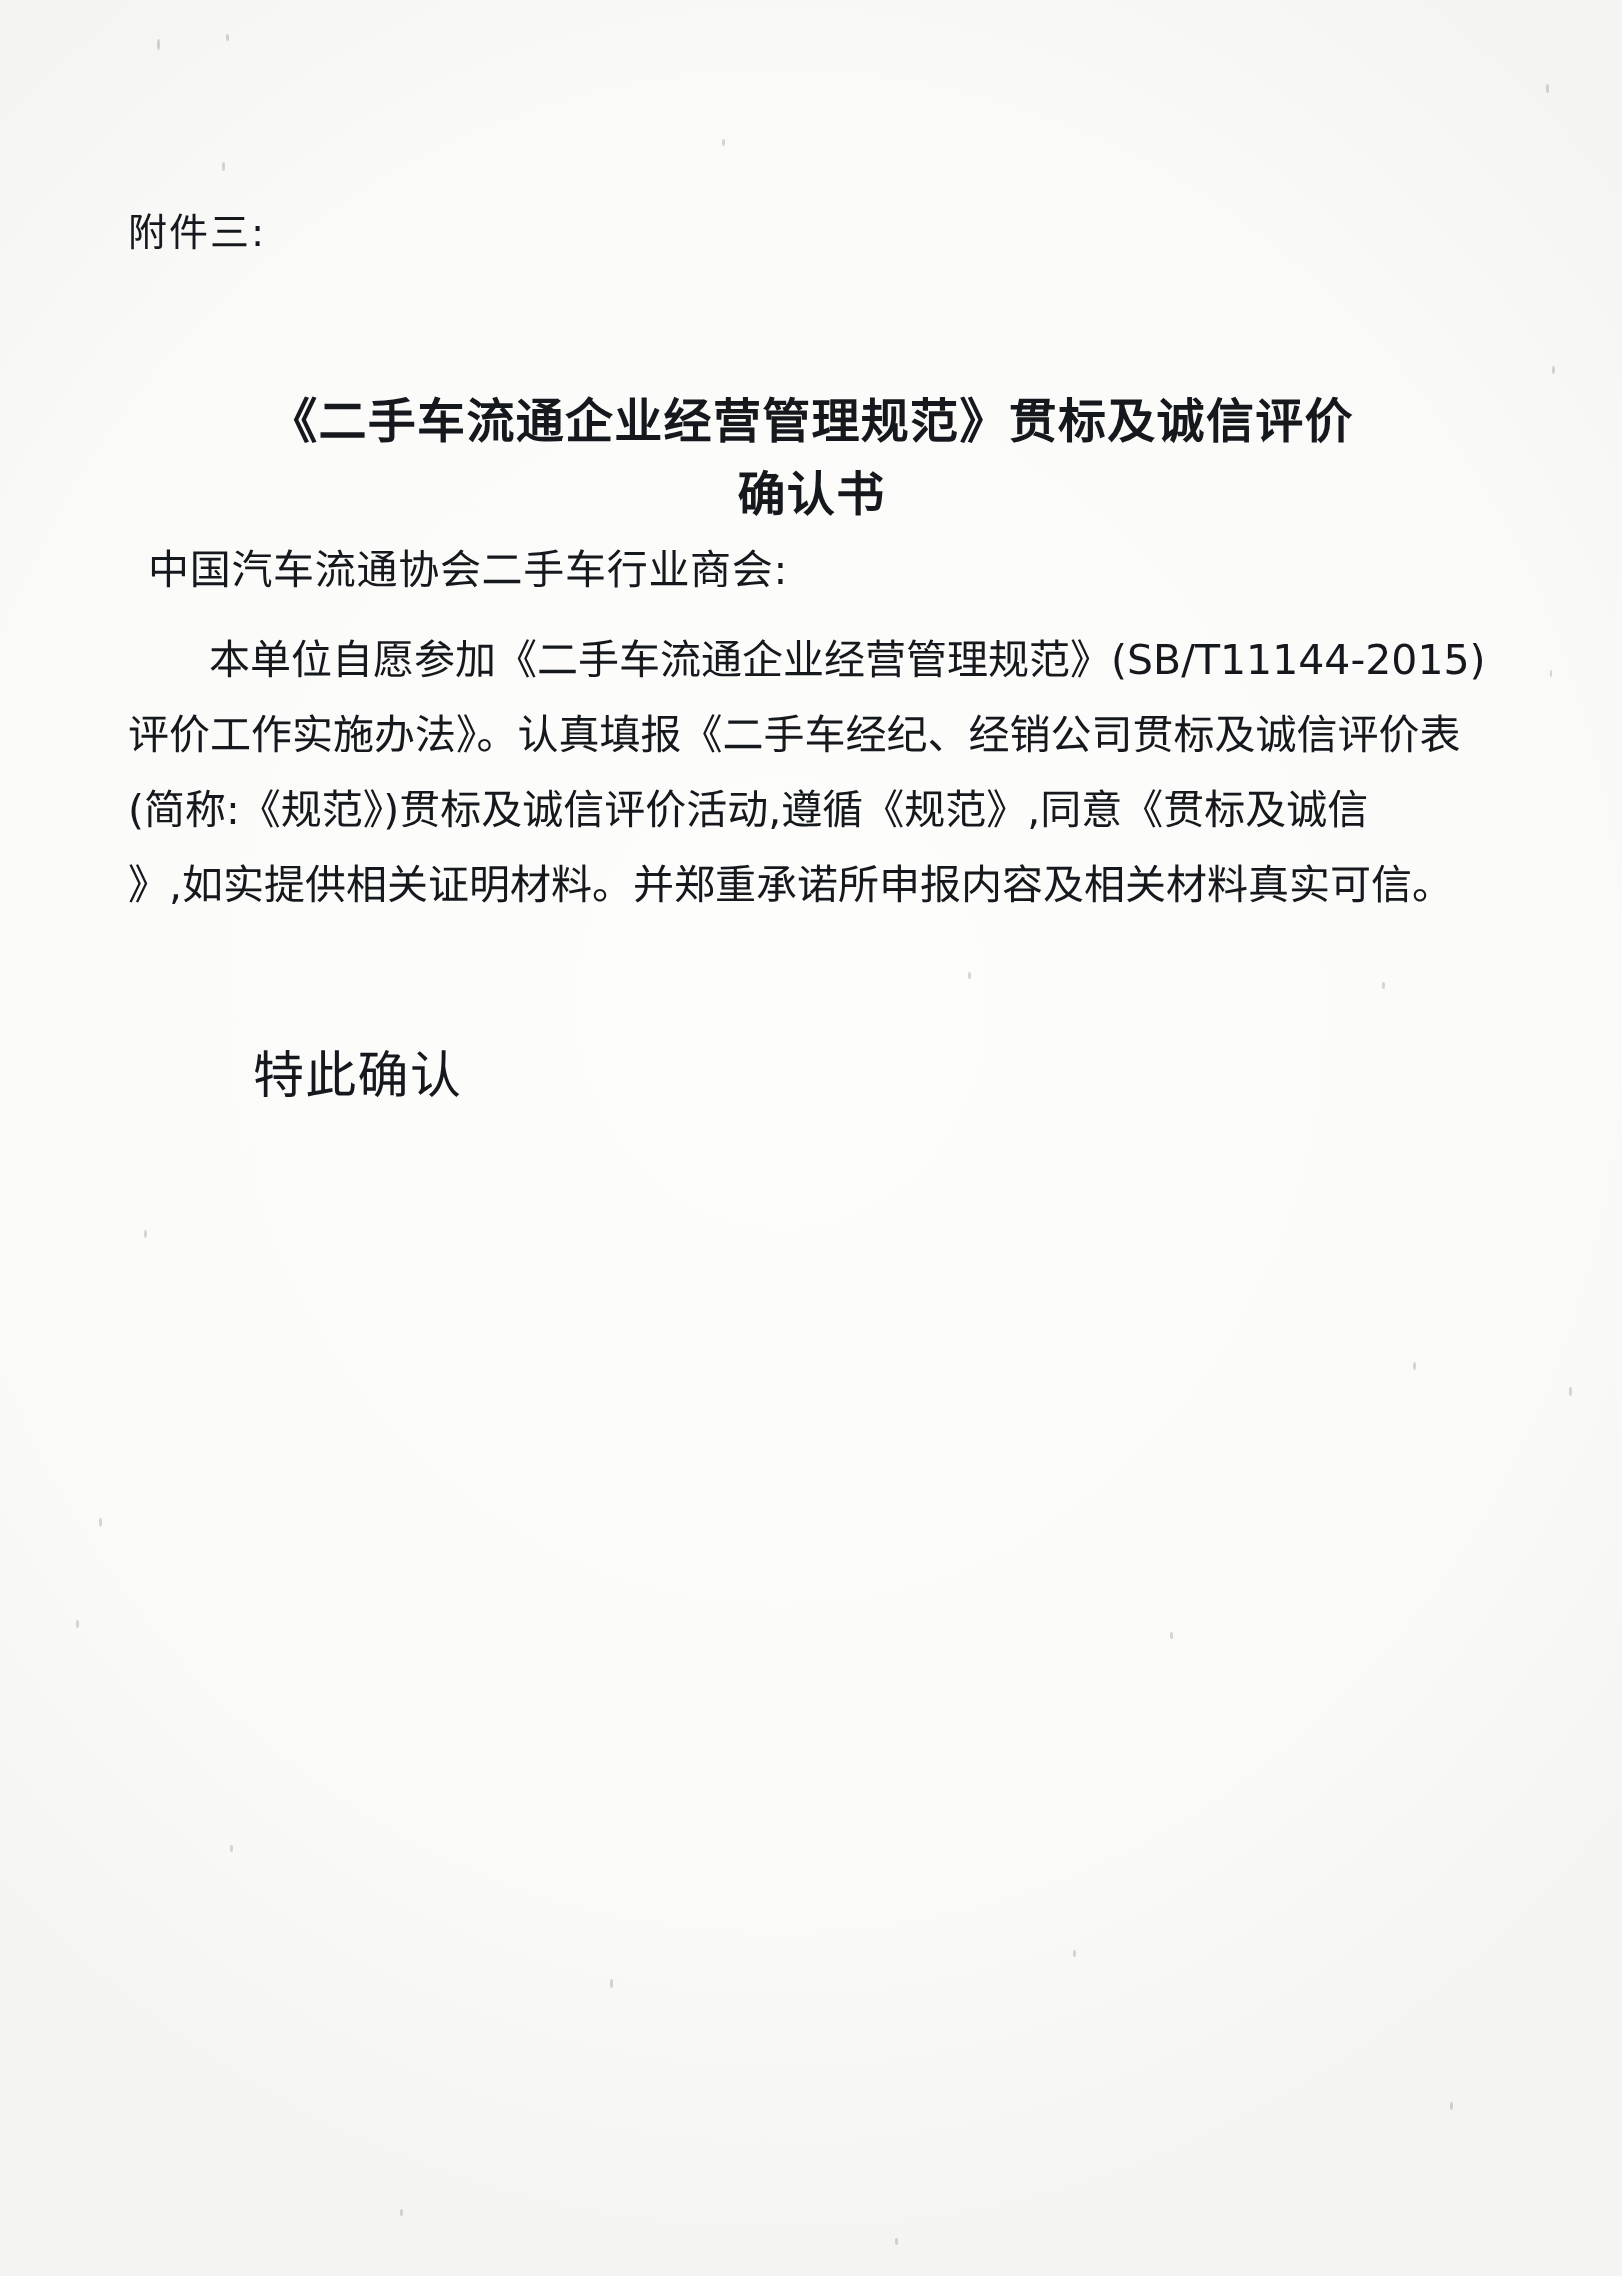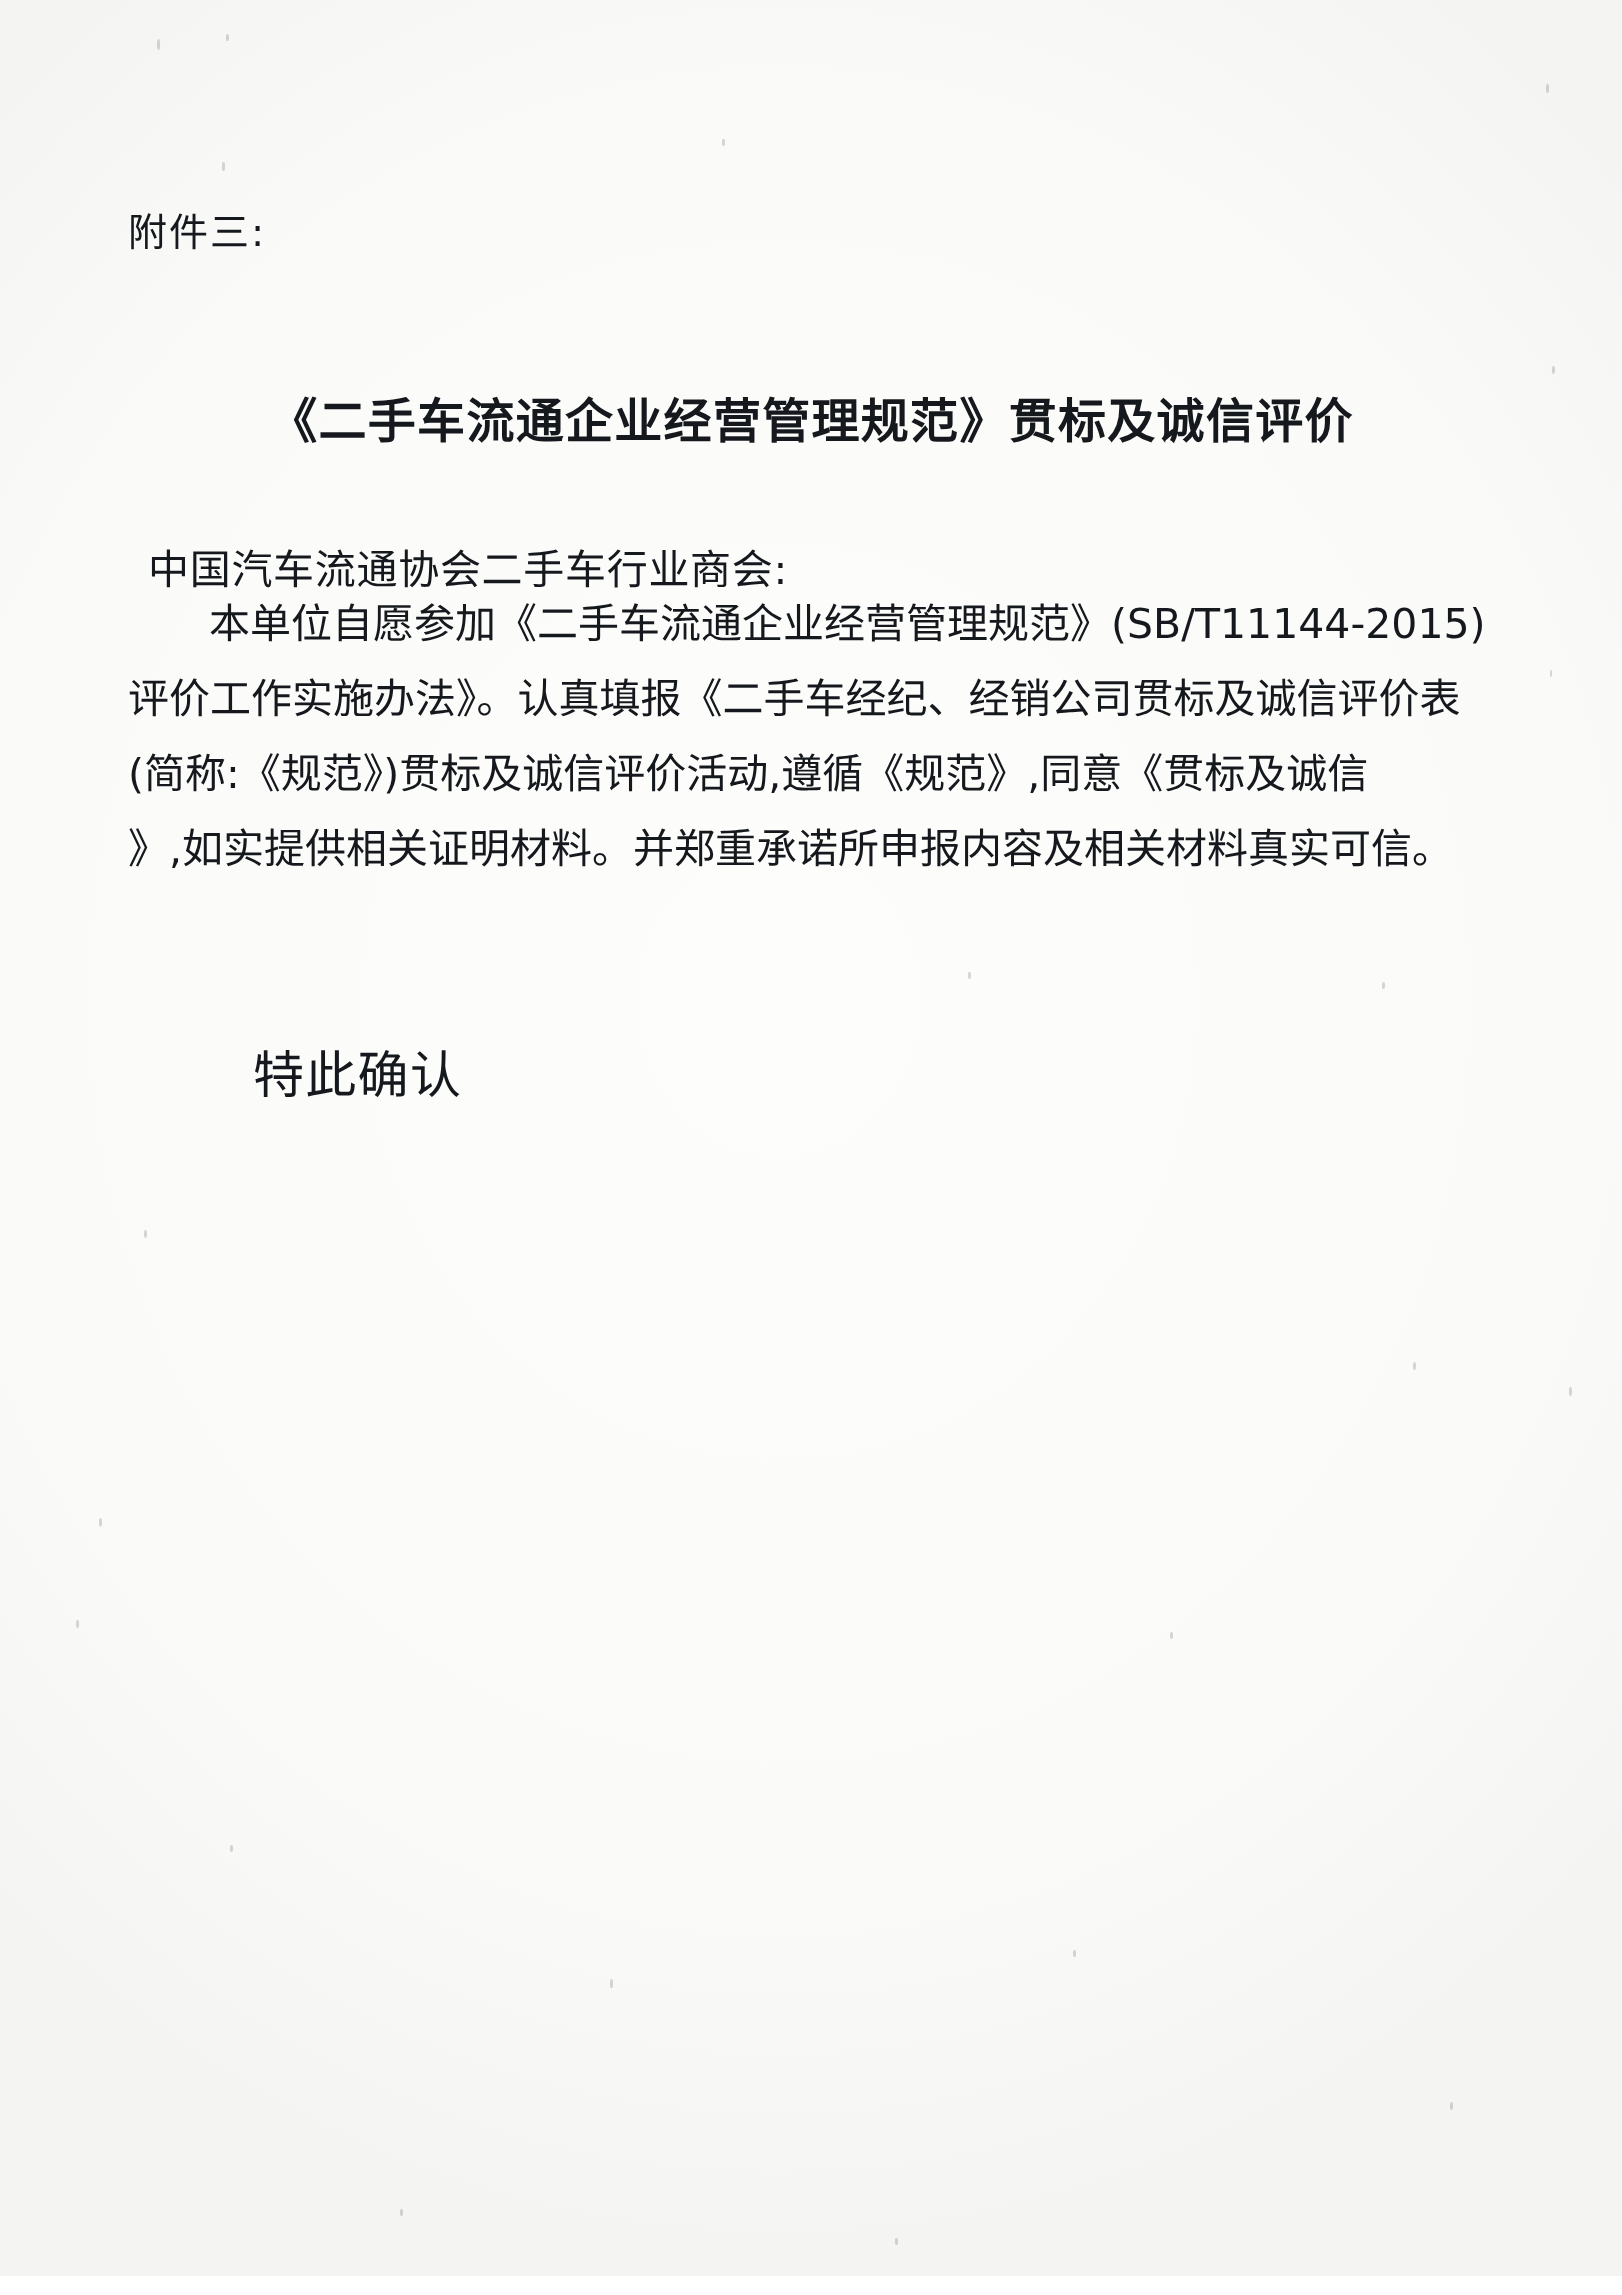--- a/index.html
+++ b/index.html
@@ -77,21 +77,21 @@
     font-size: 41px;
     letter-spacing: 0.7px;
     line-height: 1;
     white-space: nowrap;
     margin-left: 20px;
   }
 
   .body-para {
     position: absolute;
     left: 128px;
-    top: 587px;
+    top: 623px;
     width: 1381px;
     font-size: 41px;
     line-height: 75px;
     letter-spacing: 0px;
   }
 
   .body-line {
     display: block;
     white-space: nowrap;
   }
@@ -178,20 +178,21 @@
     <div class="speck" style="left:1450px; top:2102px; width:2.6px;  height:7.9px;"></div>
     <div class="speck" style="left:400px;  top:2209px; width:2.6px;  height:7.2px;"></div>
     <div class="speck" style="left:895px; top:2238px; width:2.6px;  height:6.5px;"></div>
   </div>
 
   <div class="content">
 
     <div class="attachment-label">附件三:</div>
 
     <div class="doc-title line1">《二手车流通企业经营管理规范》贯标及诚信评价</div>
+    <div class="doc-title line2">确认书</div>
 
     <div class="salutation">中国汽车流通协会二手车行业商会:</div>
 
     <div class="body-para">
       <span class="body-line indent">本单位自愿参加《二手车流通企业经营管理规范》(SB/T11144-2015)</span>
       <span class="body-line">评价工作实施办法》。认真填报《二手车经纪、经销公司贯标及诚信评价表</span>
       <span class="body-line">(简称:《规范》)贯标及诚信评价活动,遵循《规范》,同意《贯标及诚信</span>
       <span class="body-line">》,如实提供相关证明材料。并郑重承诺所申报内容及相关材料真实可信。</span>
     </div>
 

